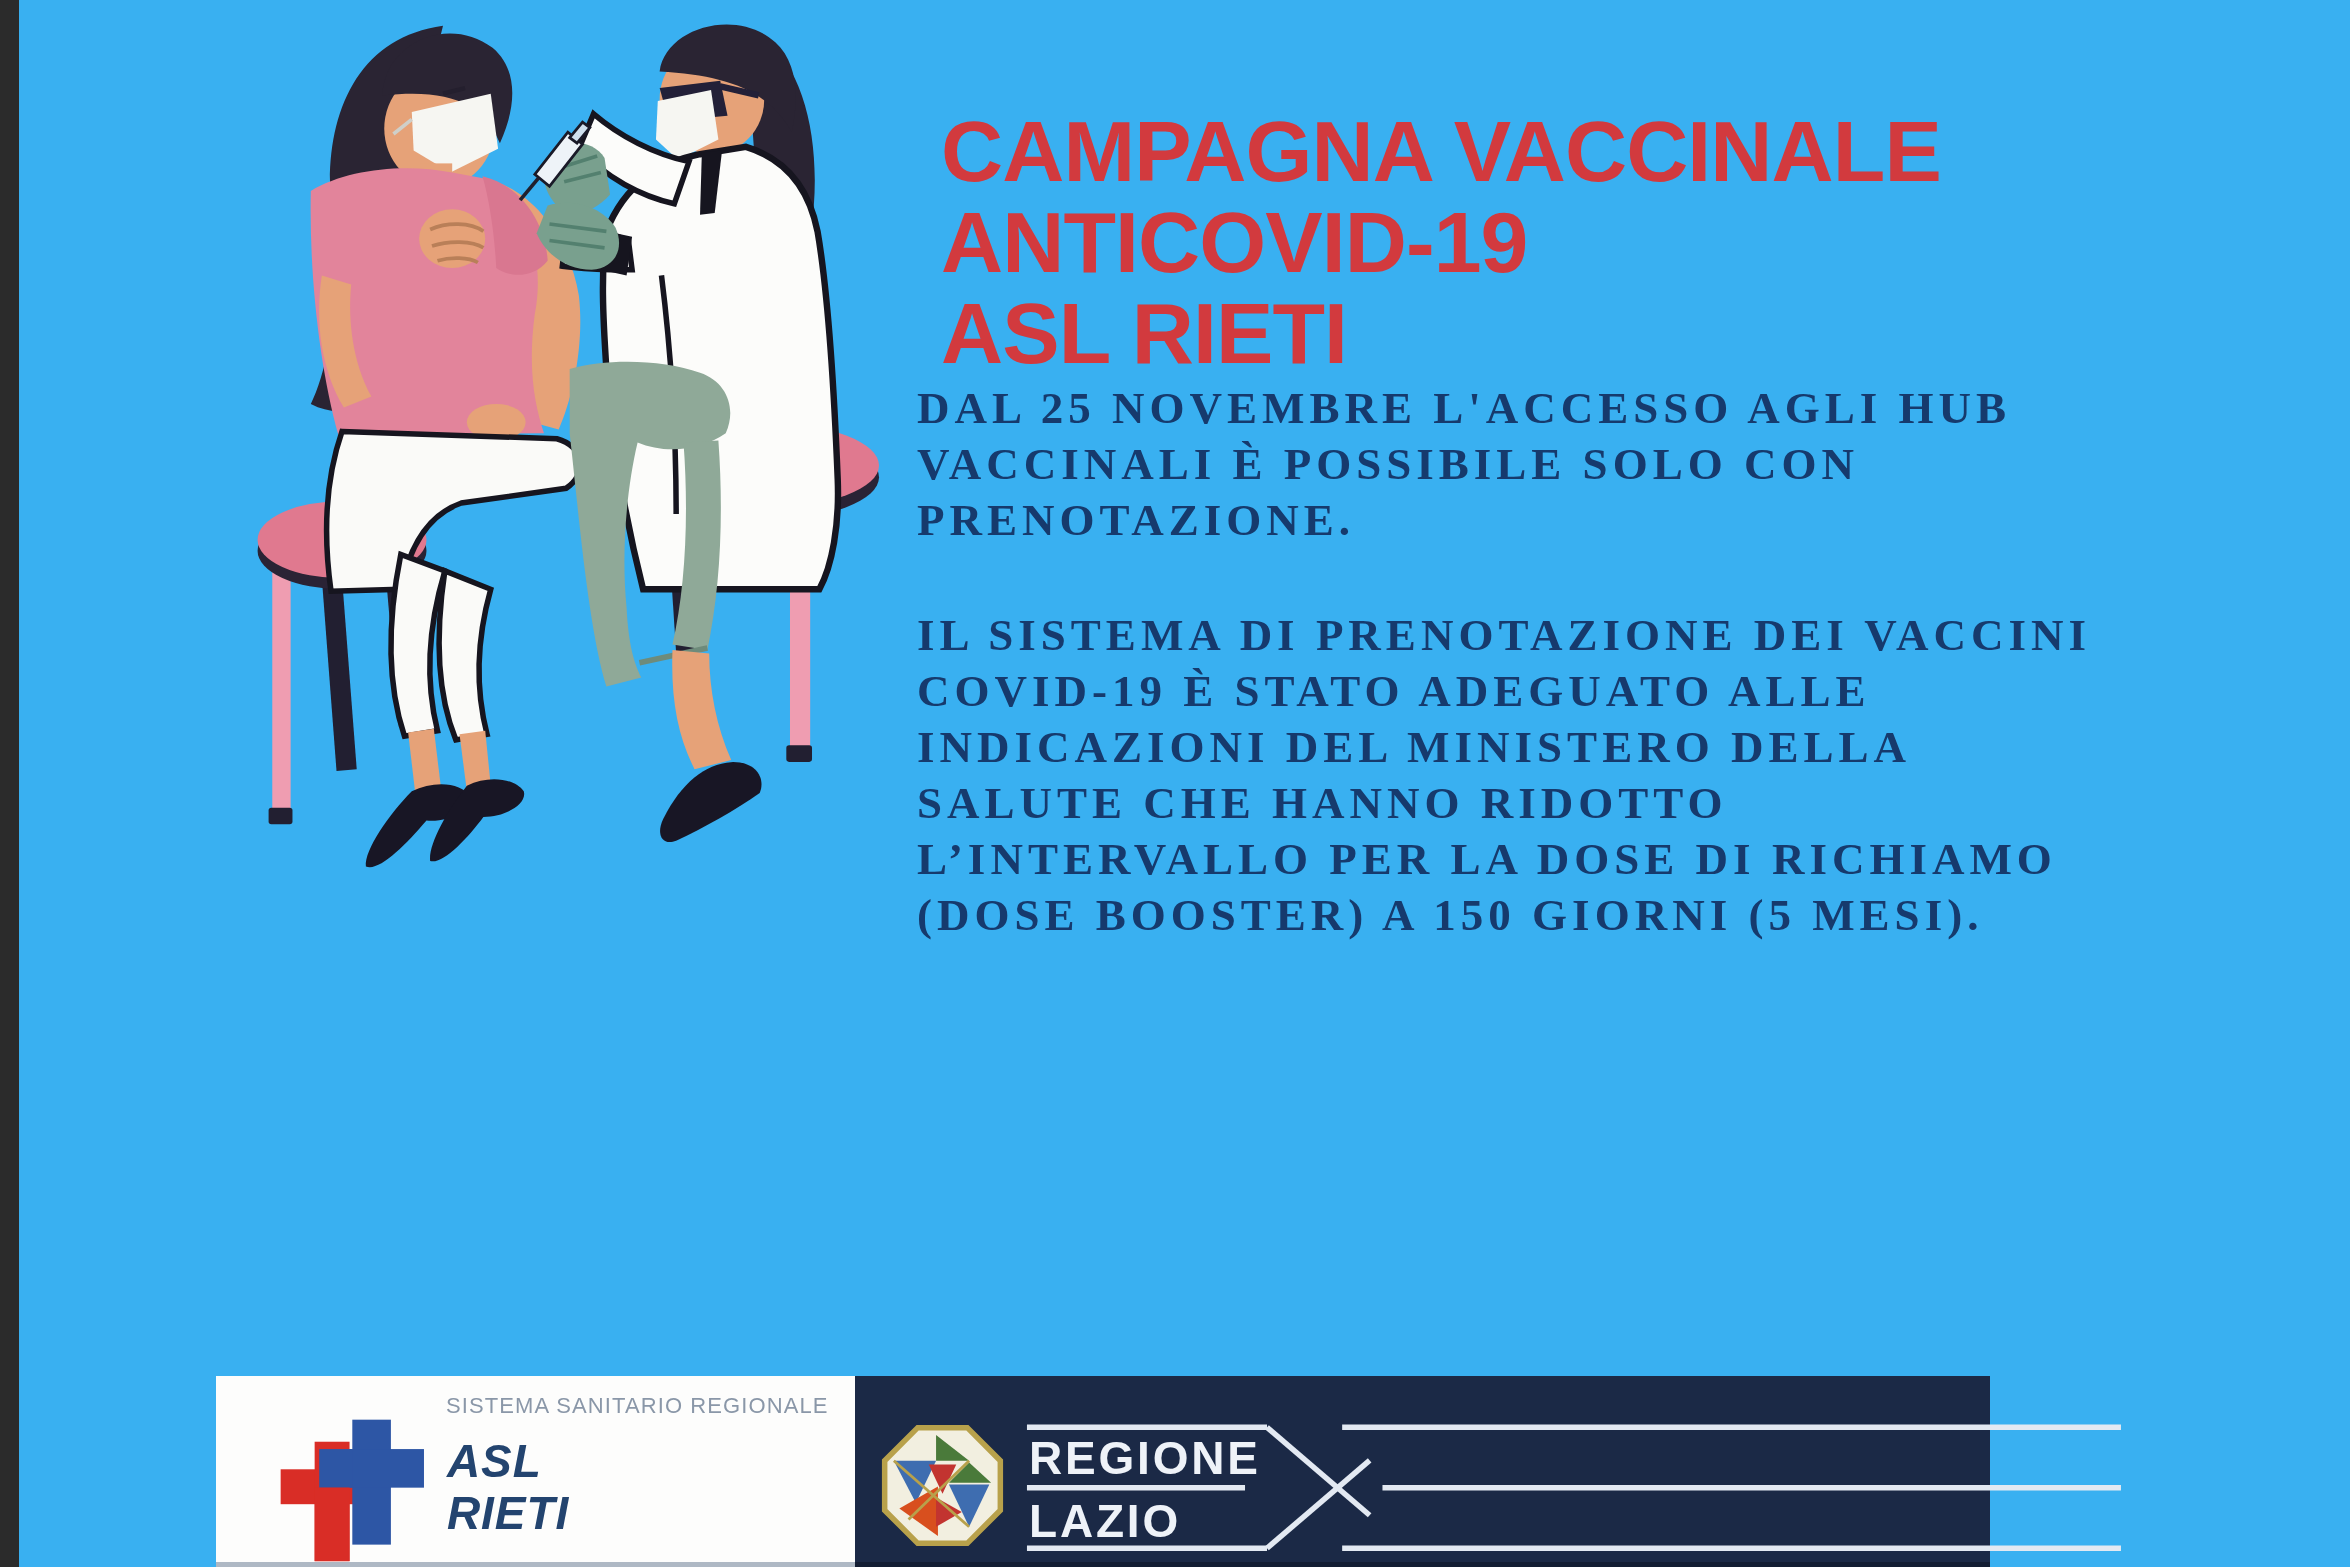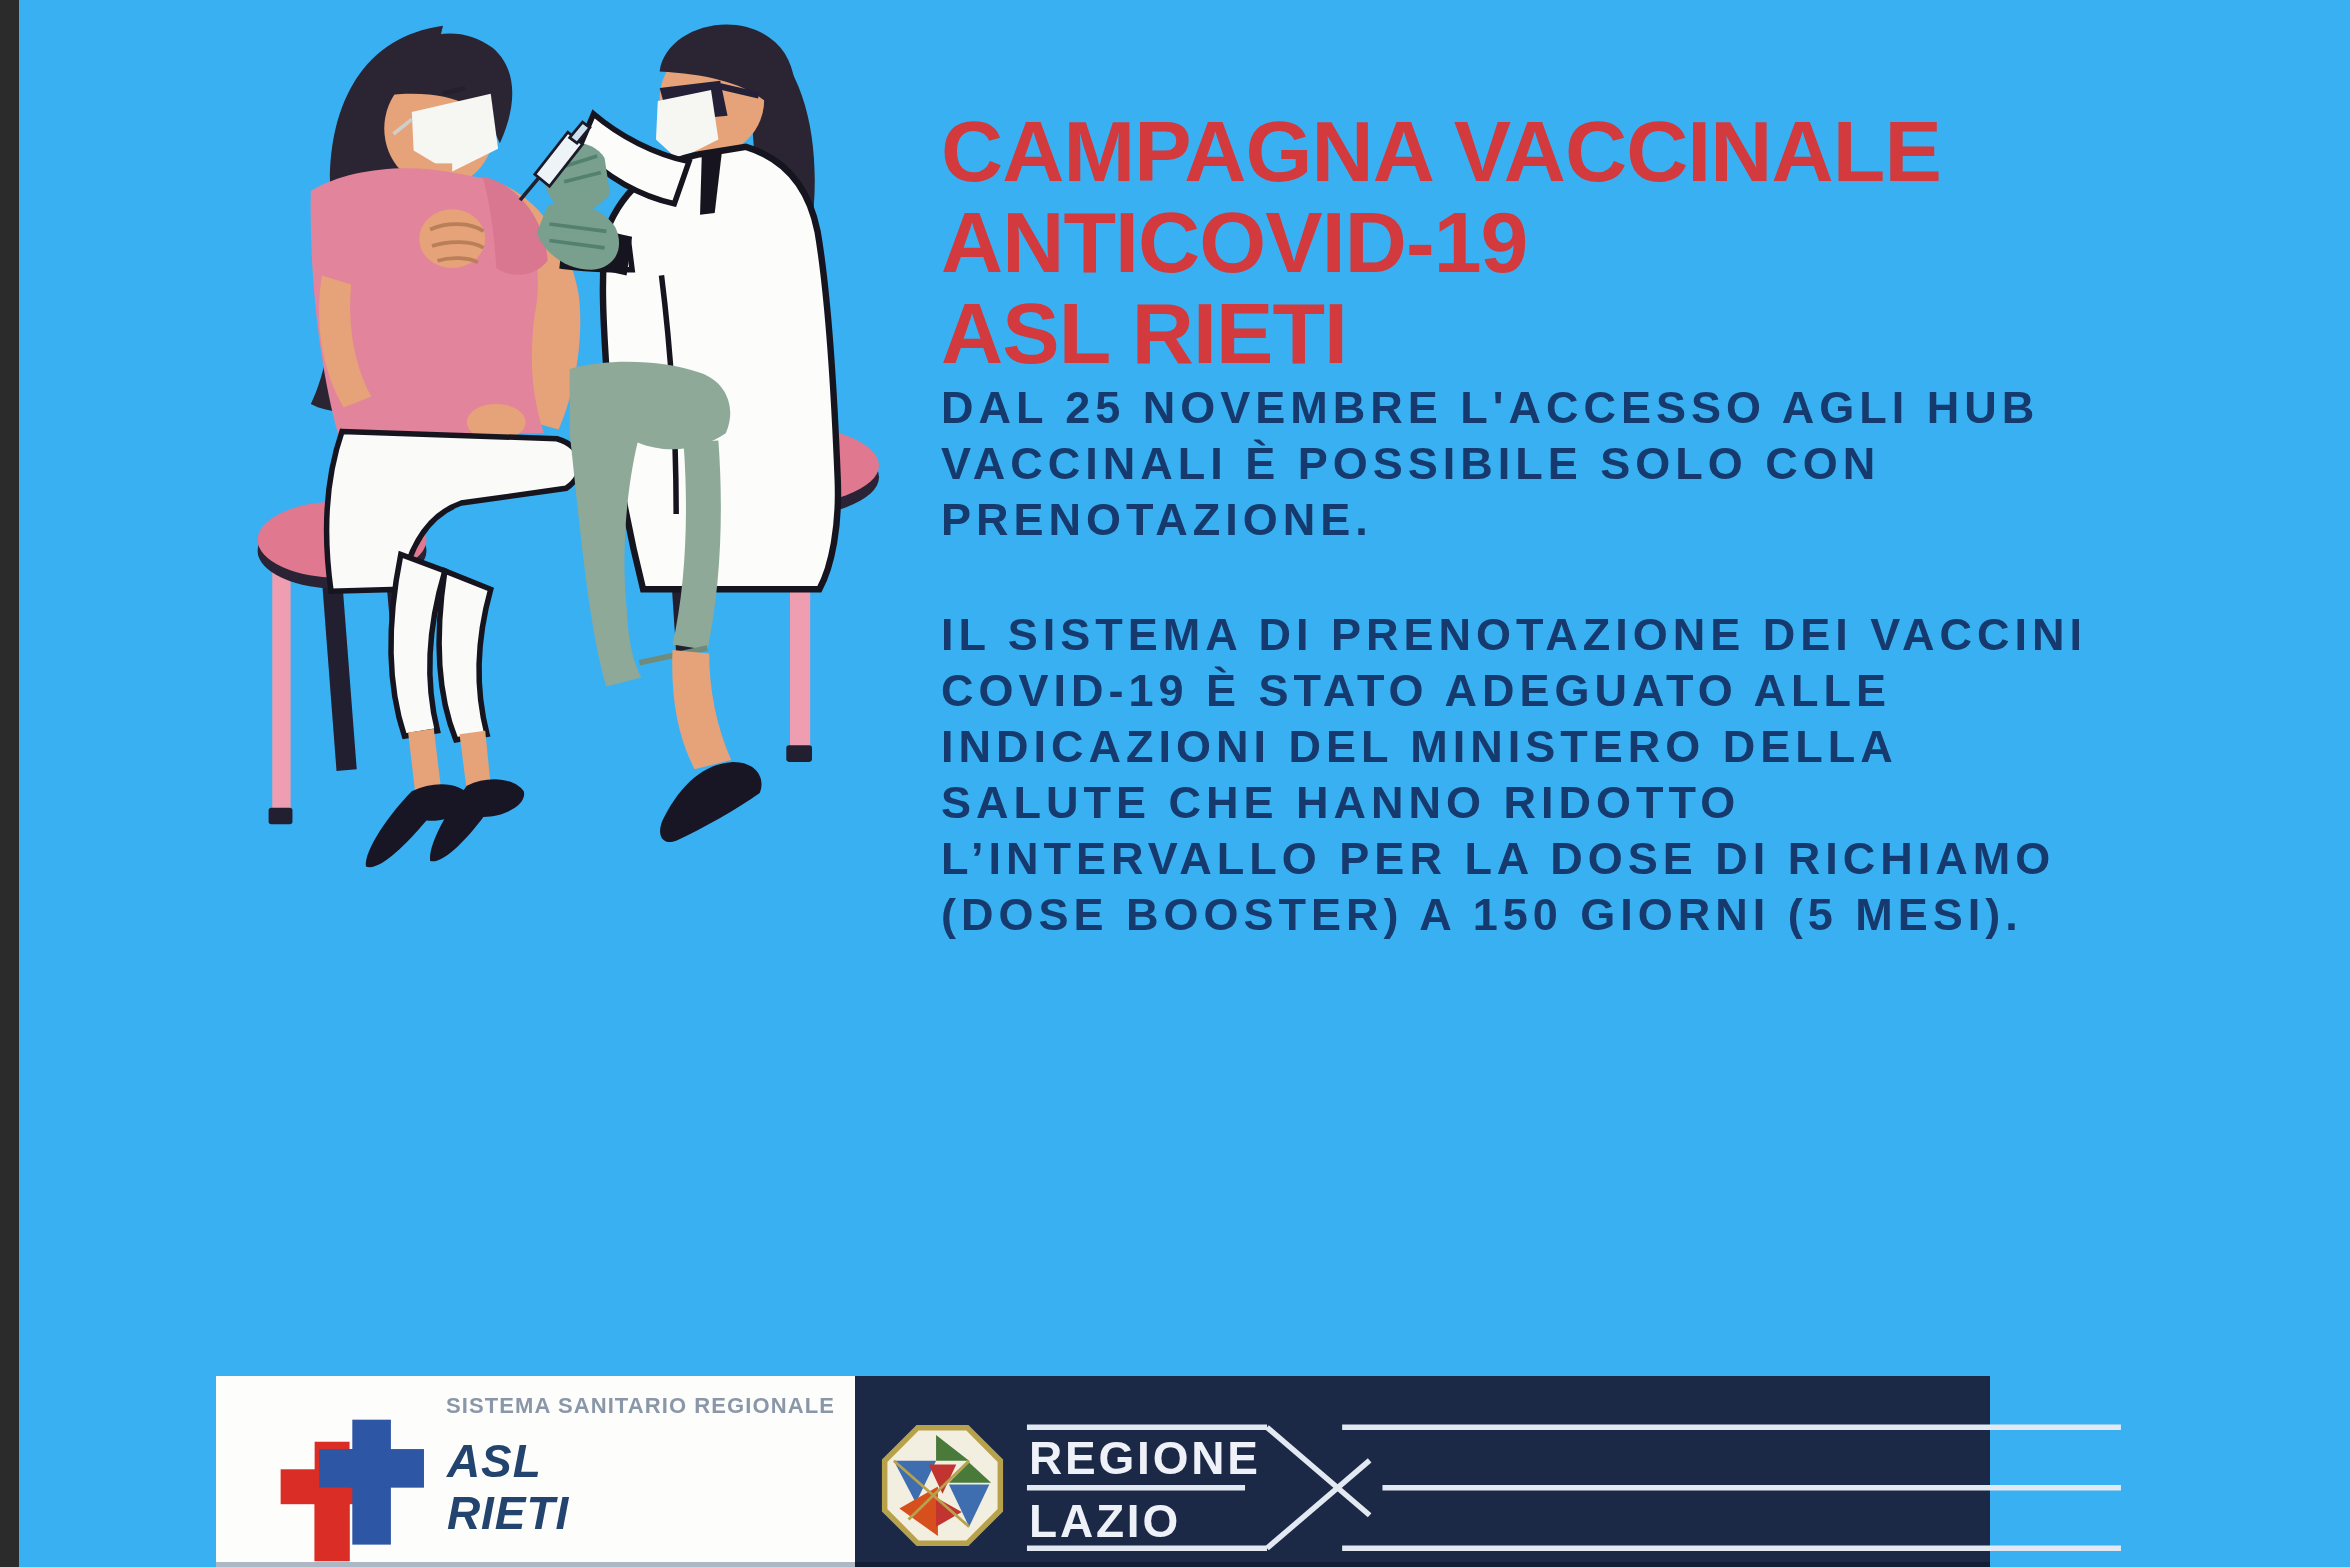--- a/index.html
+++ b/index.html
@@ -8,36 +8,36 @@
     background:#39b0f1;
     font-family:"Liberation Sans",sans-serif;
     margin-left:19px;
   }
   
   .title{
     position:absolute;left:922px;top:48px;
     font-size:86px;line-height:91px;font-weight:bold;
     letter-spacing:-0.9px;color:#d23a3e;white-space:pre-line;
   }
-  .copy{position:absolute;left:922px;top:380px;width:1377px;}
+  .copy{position:absolute;left:898px;top:380px;width:1377px;font-family:Liberation Serif, serif;}
   .copy p{
     margin:0 0 59px 0;
     font-size:45px;line-height:56px;font-weight:bold;
     letter-spacing:5px;color:#163a6d;white-space:pre-line;
   }
   
   .illustration{position:absolute;left:119px;top:0;}
   
   .asl-box{
     position:absolute;left:197px;top:1376px;width:639px;height:186px;
     background:#fdfdfc;border-bottom:5.5px solid #aeb8c4;
   }
   .asl-caption{
     position:absolute;left:230px;top:16.5px;
-    font-size:22px;font-weight:bold;letter-spacing:1.1px;color:#8a97a8;
+    font-size:22px;font-weight:normal;letter-spacing:1.1px;color:#8a97a8;
   }
   .asl-name{
     position:absolute;left:231px;top:59px;
     font-size:46px;line-height:52px;font-weight:bold;
     letter-spacing:0.9px;color:#23446f;white-space:pre-line;font-style:italic;
   }
   .asl-cross{position:absolute;left:48px;top:40px;}
   .lazio-box{
     position:absolute;left:836px;top:1376px;width:1135px;height:186px;
     background:#1b2946;border-bottom:5.5px solid #131d33;

